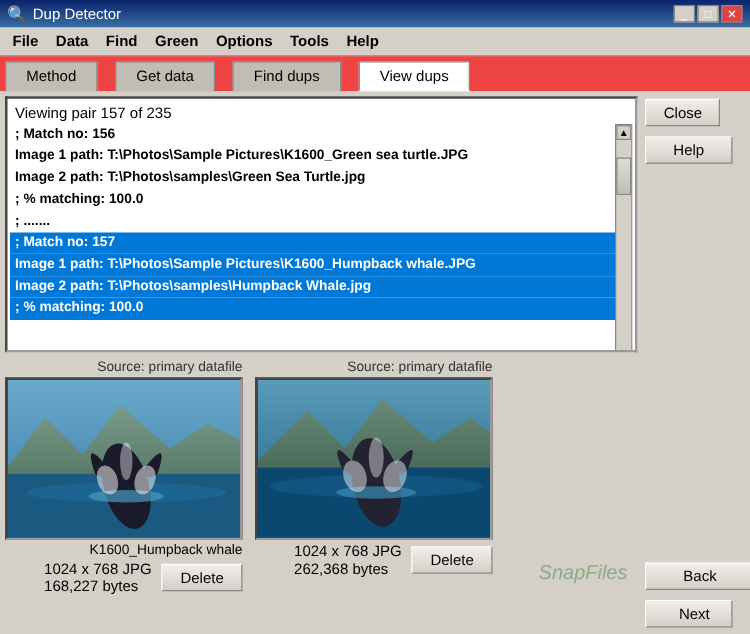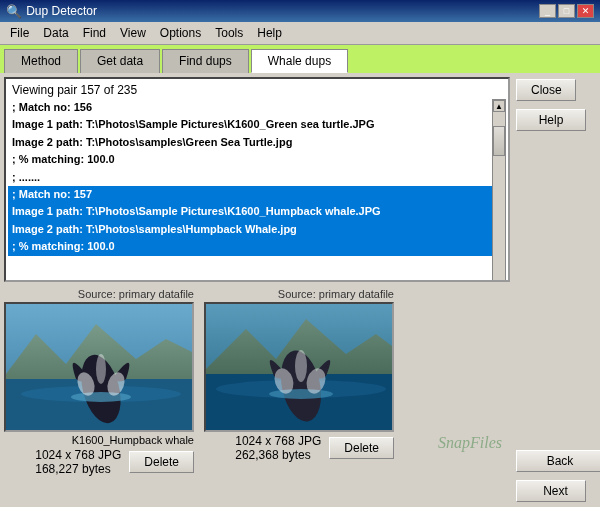--- a/index.html
+++ b/index.html
@@ -44,26 +44,27 @@
     .menu-bar {
       background: #d4d0c8;
       border-bottom: 1px solid #999;
       padding: 2px 4px;
       display: flex;
       gap: 2px;
     }
     .menu-item {
       padding: 2px 6px;
       cursor: pointer;
+      font-weight: bold;
     }
     .tabs-row {
-      background: #bef264;
+      background: #ef4444;
       display: flex;
       padding: 4px 4px 0 4px;
-      gap: 2px;
+      gap: 14px;
     }
     .tab {
       padding: 4px 16px;
       background: #c0bdb5;
       border: 1px solid #888;
       border-bottom: none;
       cursor: pointer;
       font-size: 12px;
     }
     .tab.active {
@@ -152,27 +153,26 @@
       border: 1px solid #888;
       border-top-color: #fff;
       border-left-color: #fff;
       padding: 3px 14px;
       cursor: pointer;
       font-size: 12px;
       min-width: 60px;
     }
     .snapfiles-watermark {
       position: absolute;
-      bottom: 24px;
+      bottom: 8px;
       right: 8px;
       color: rgba(100,160,100,0.5);
       font-size: 14px;
       font-style: italic;
       pointer-events: none;
-      font-family: Liberation Serif, serif;
     }
     .scrollbar {
       width: 14px;
       background: #d4d0c8;
       border: 1px solid #888;
       position: absolute;
       right: 0;
       top: 0;
       bottom: 0;
       display: flex;
@@ -213,31 +213,31 @@
     <div class="title-btn">_</div>
     <div class="title-btn">□</div>
     <div class="title-btn close">✕</div>
   </div>
 </div>
 
 <div class="menu-bar">
   <span class="menu-item">File</span>
   <span class="menu-item">Data</span>
   <span class="menu-item">Find</span>
-  <span class="menu-item">View</span>
+  <span class="menu-item">Green</span>
   <span class="menu-item">Options</span>
   <span class="menu-item">Tools</span>
   <span class="menu-item">Help</span>
 </div>
 
 <div class="tabs-row">
   <div class="tab">Method</div>
   <div class="tab">Get data</div>
   <div class="tab">Find dups</div>
-  <div class="tab active">Whale dups</div>
+  <div class="tab active">View dups</div>
 </div>
 
 <div class="main-content">
   <div class="left-panel">
 
     <div class="listbox-container">
       <div class="listbox-header">Viewing pair 157 of 235</div>
       <div class="listbox-inner">
         <div class="listbox-scroll-area">
           <div class="list-item">; Match no: 156</div>

